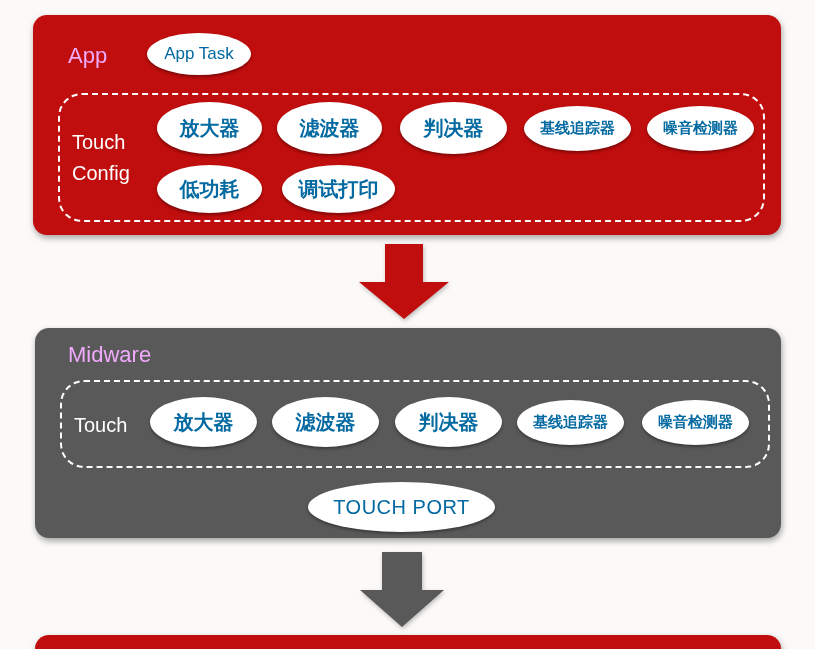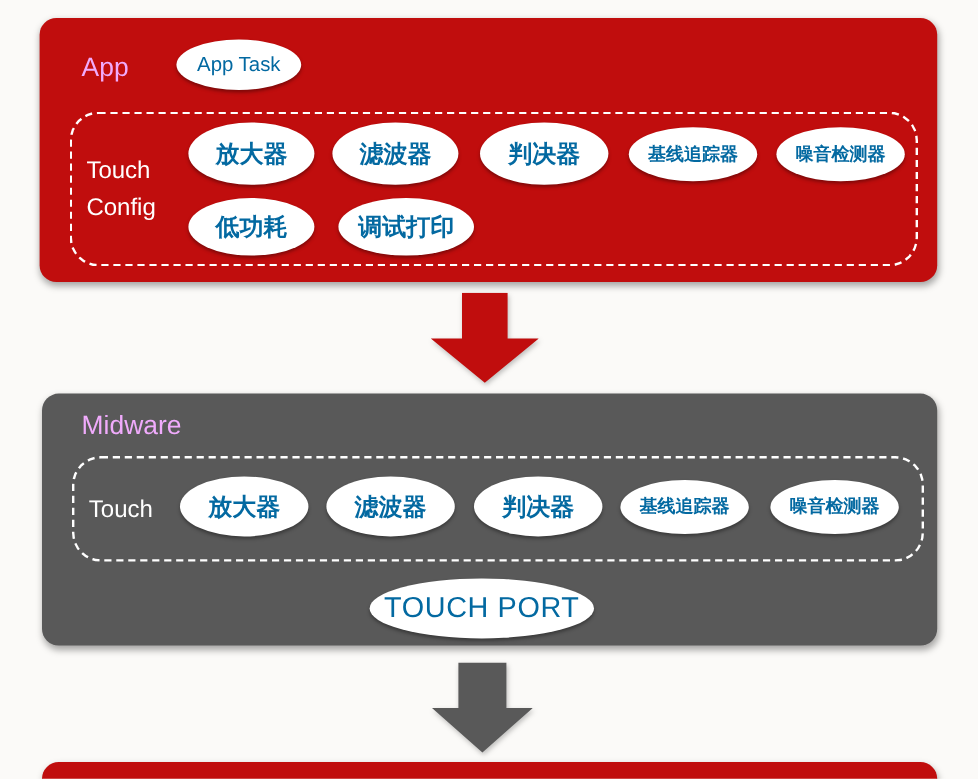--- a/index.html
+++ b/index.html
@@ -41,21 +41,21 @@
     display: flex;
     align-items: center;
     justify-content: center;
     color: #0369a1;
     box-shadow: 0 2px 3px rgba(0,0,0,0.35);
     white-space: nowrap;
   }
   .ellipse.big   { font-size: 20px; font-weight: 700; }
   .ellipse.small { font-size: 15px; font-weight: 700; }
   .ellipse.task  { font-size: 17px; font-weight: 400; }
-  .ellipse.port  { font-size: 24px; font-weight: 400; letter-spacing: 0.5px; }
+  .ellipse.port  { font-size: 20px; font-weight: 400; letter-spacing: 0.5px; }
   .arrow {
     position: absolute;
     filter: drop-shadow(1px 2px 2px rgba(0,0,0,0.25));
   }
 </style>
 </head>
 <body>
 
 <div style="position:absolute; inset:0;">
 

